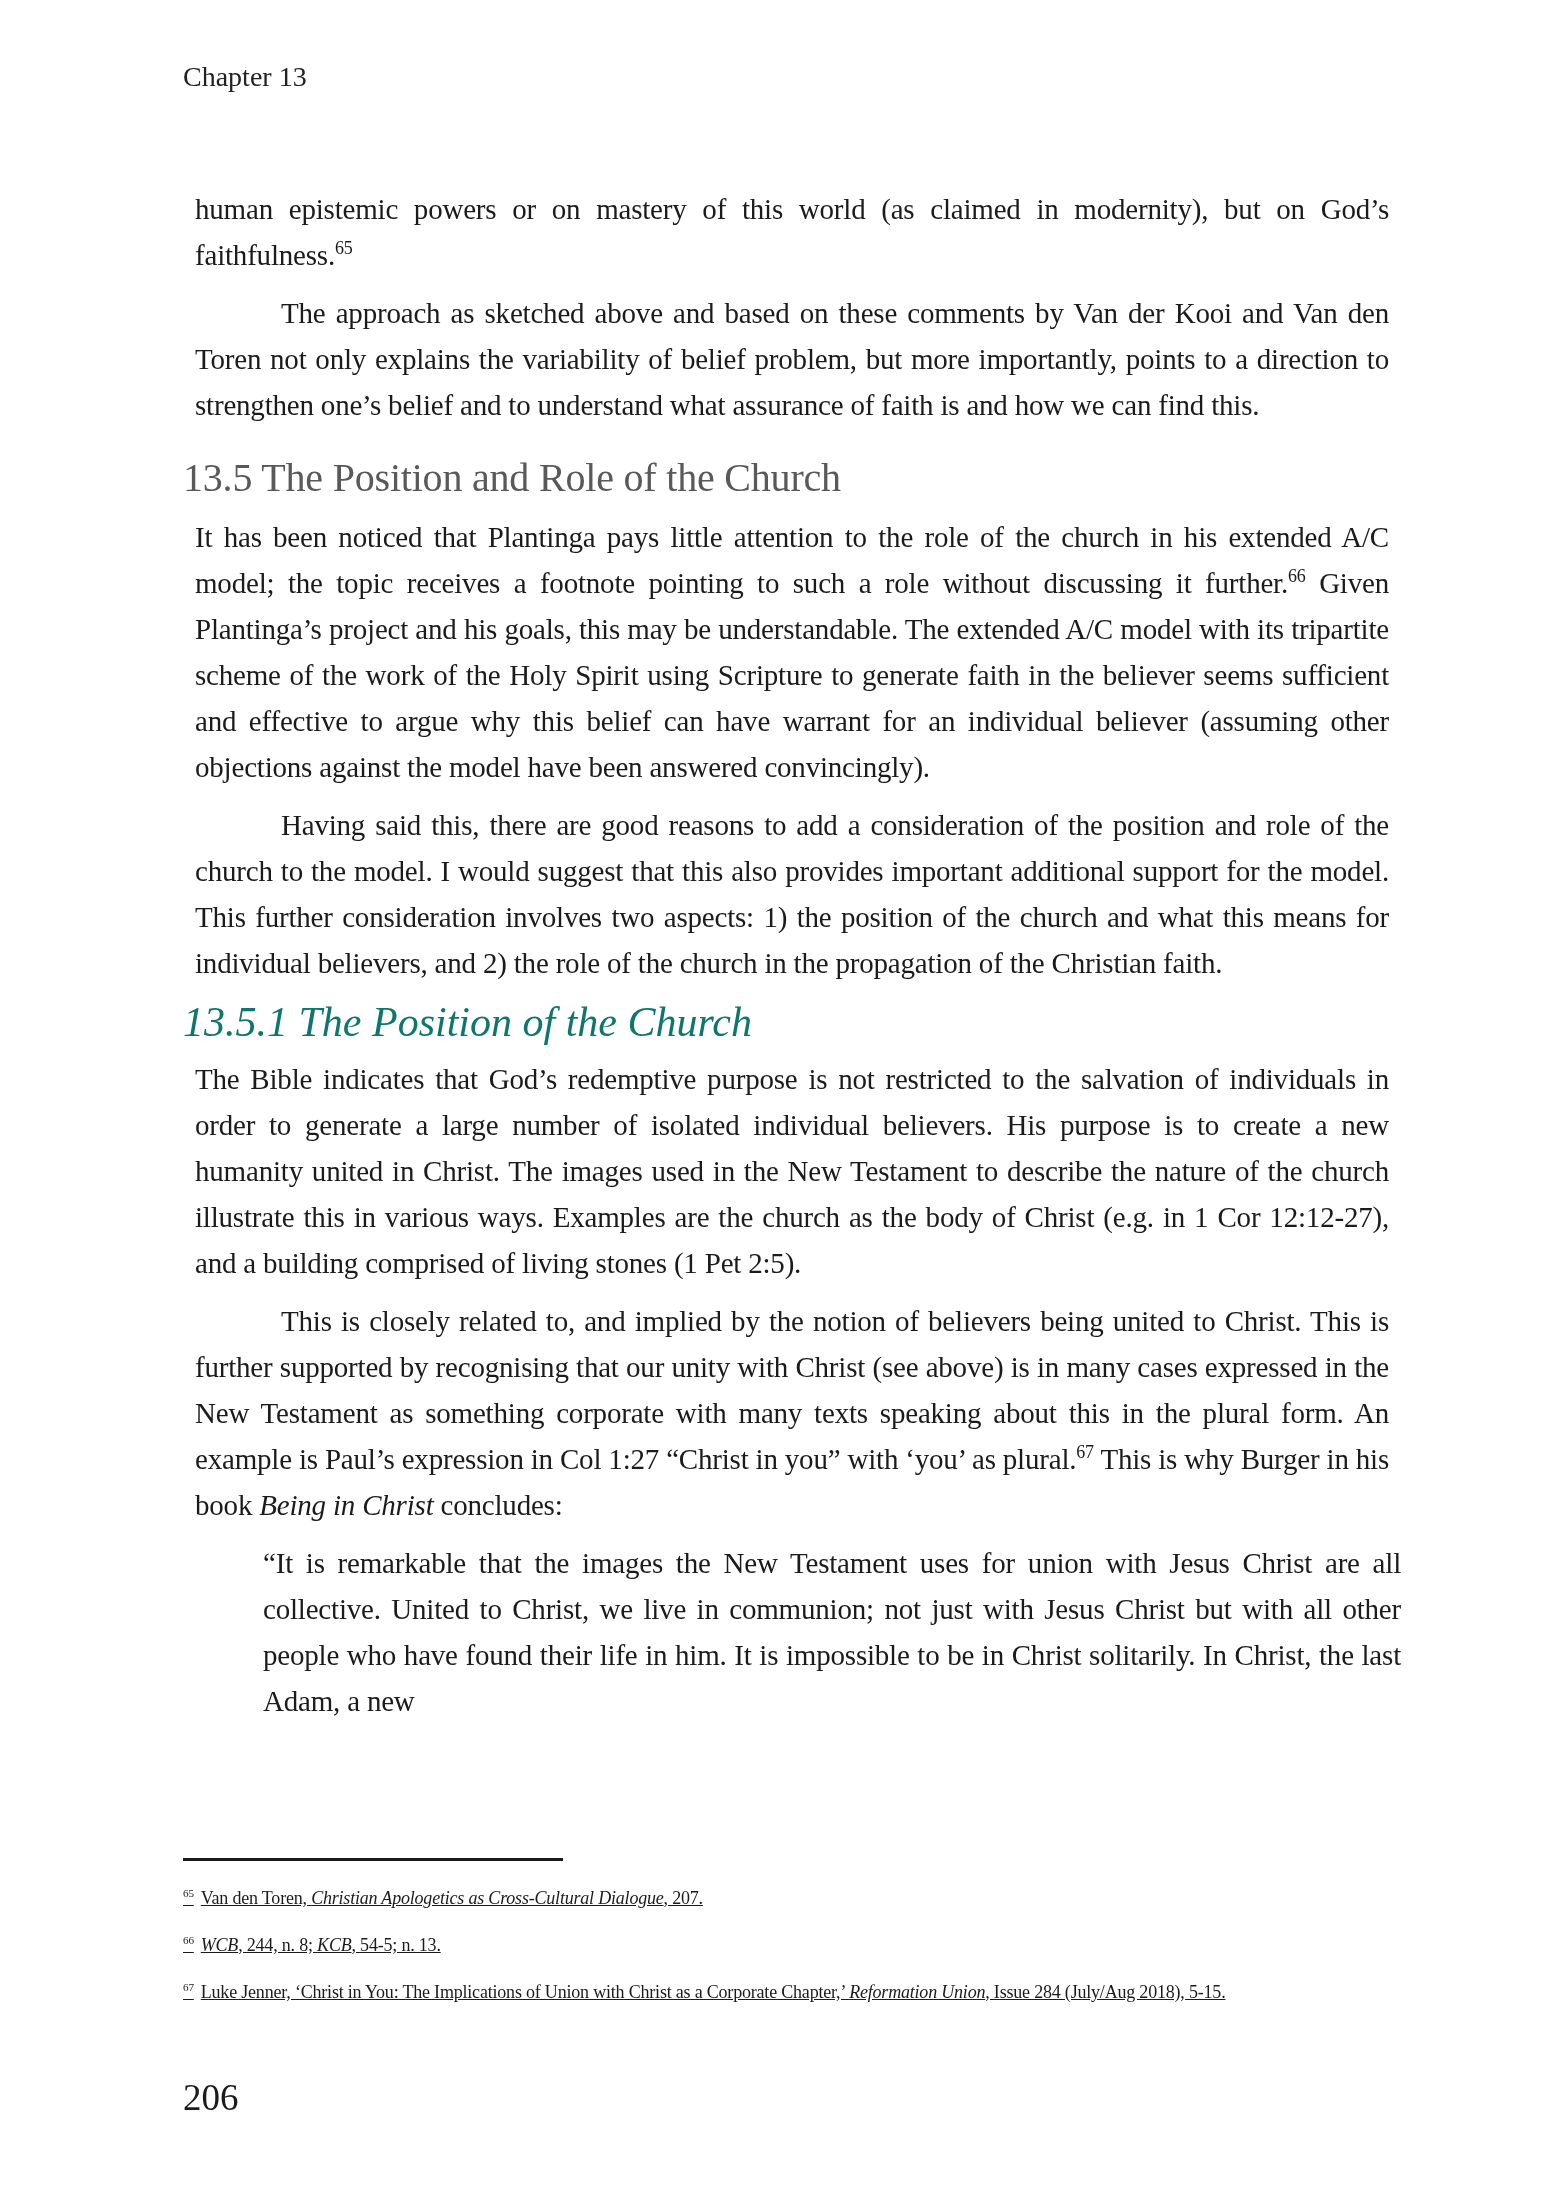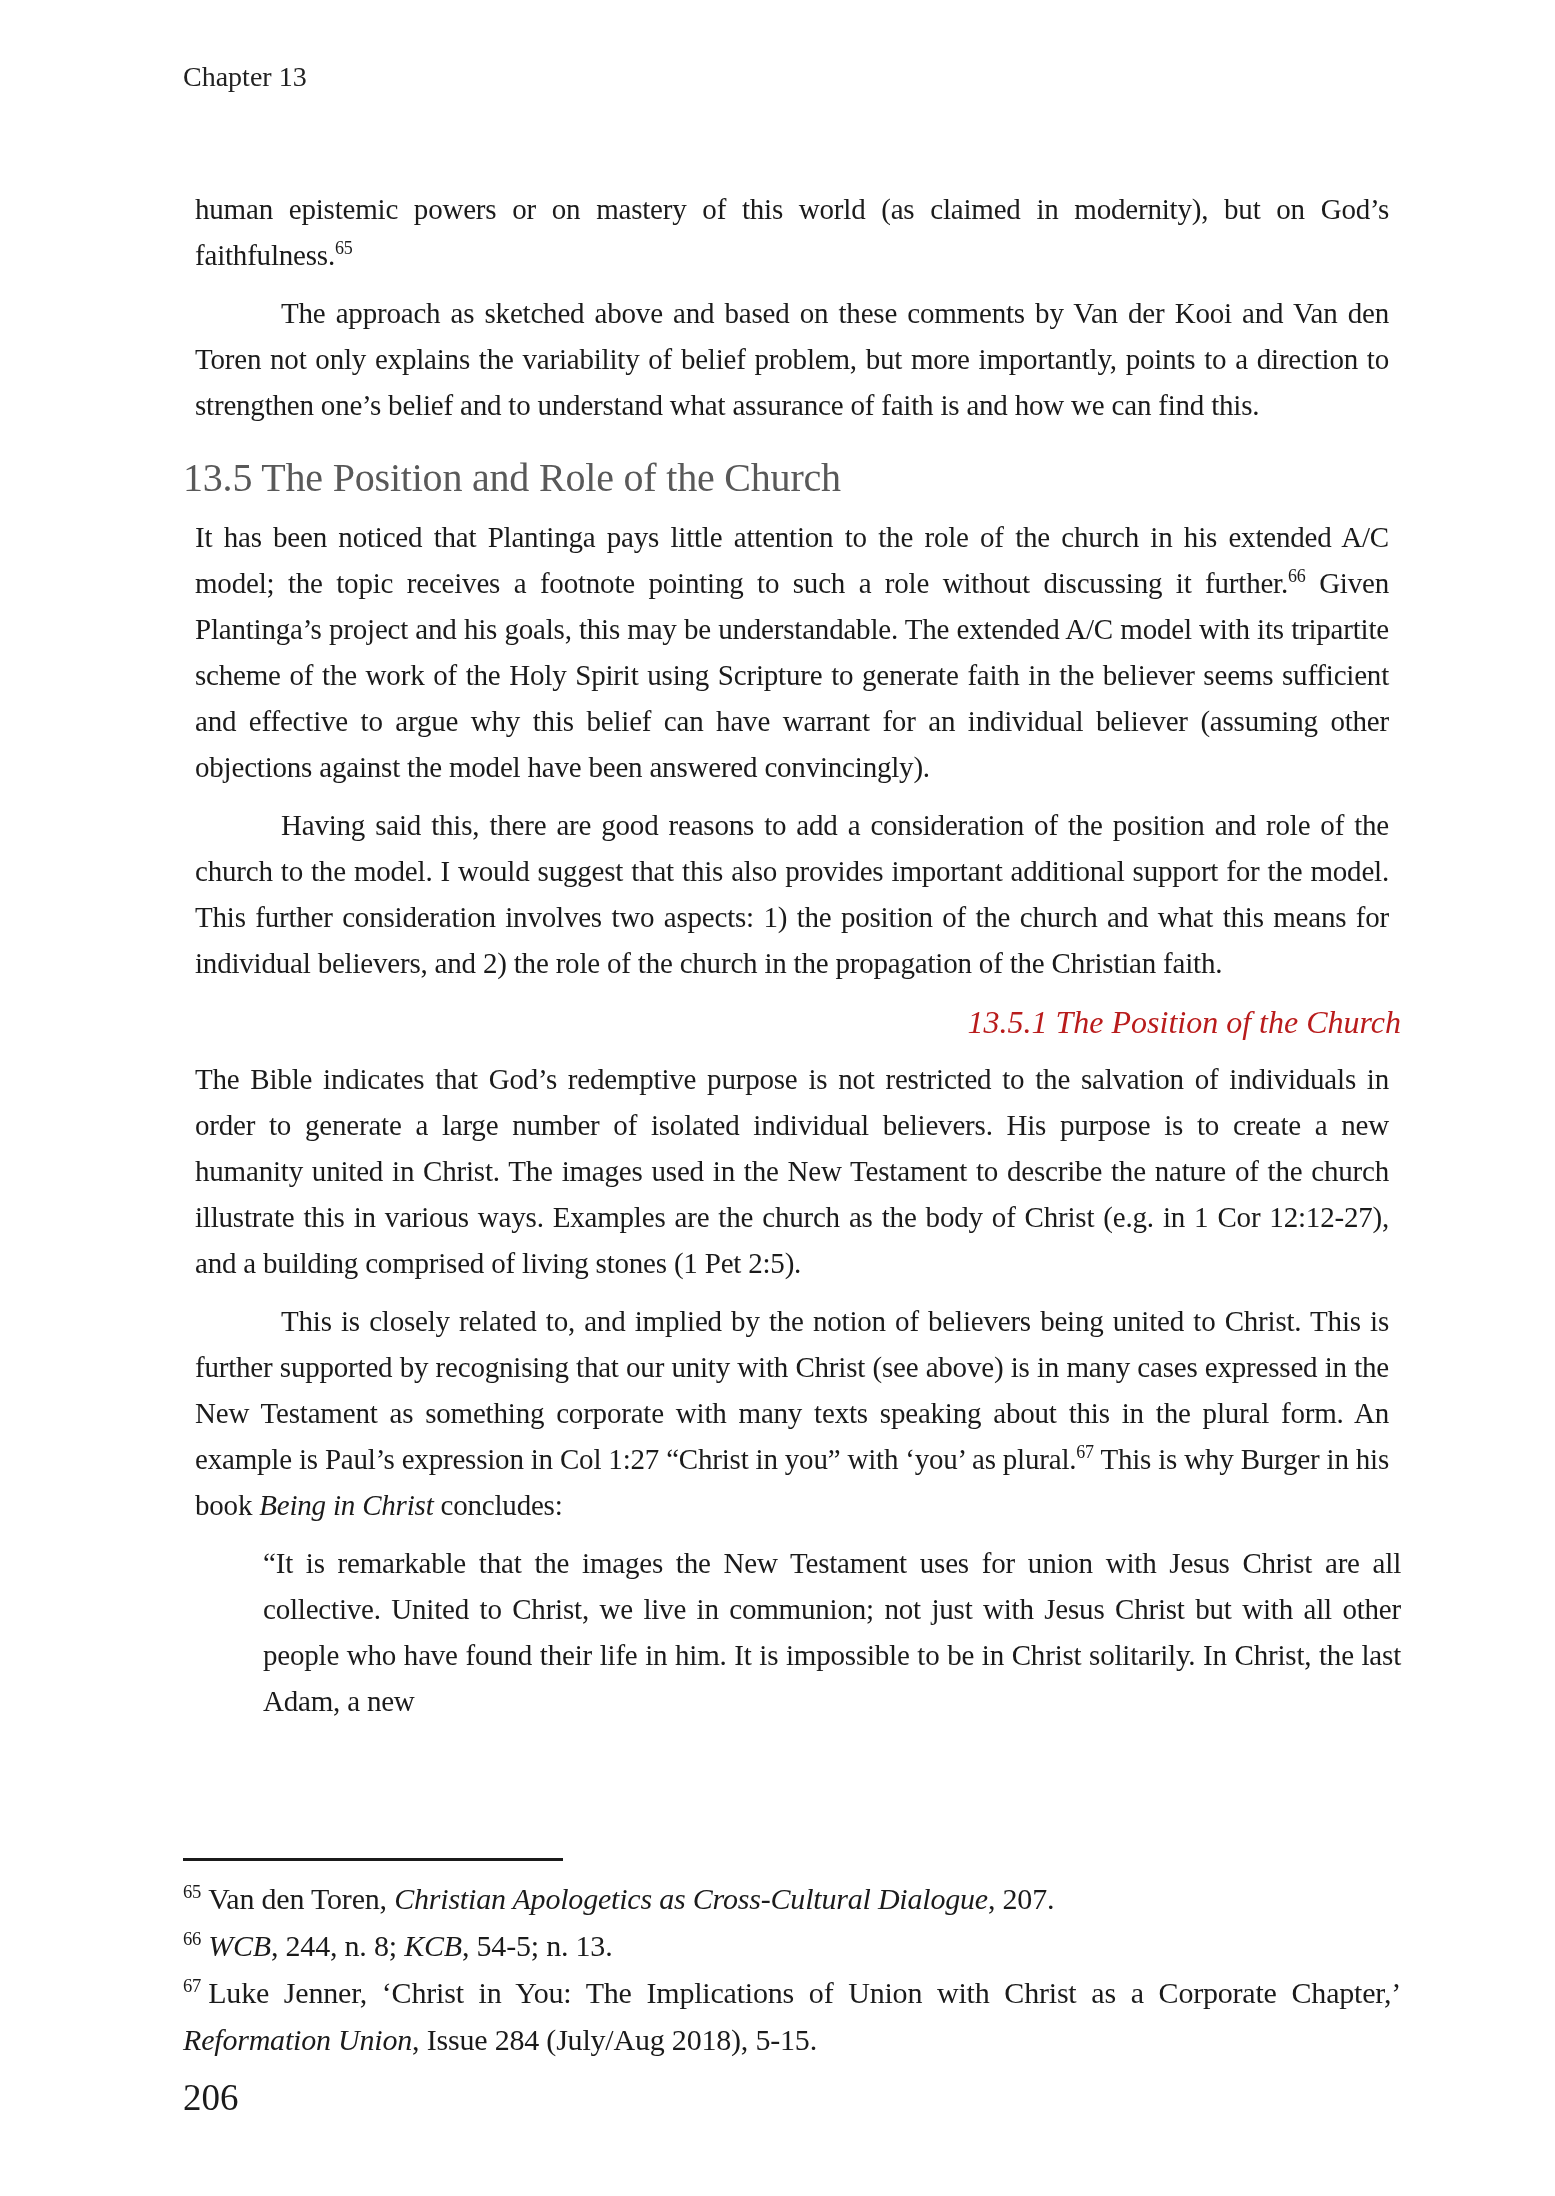--- a/index.html
+++ b/index.html
@@ -42,50 +42,50 @@
   h1.section-heading {
     margin: 26px 0 6px 0;
     font-size: 40px;
     line-height: 48px;
     font-weight: normal;
     color: #595959;
     letter-spacing: -0.2px;
   }
   h2.subsection-heading {
     margin: 14px 0 4px 0;
-    font-size: 32px;
+    font-size: 42px;
     line-height: 44px;
     font-weight: normal;
     font-style: italic;
-    color: #b91c1c;
-    text-align: right;
+    color: #0f766e;
   }
   blockquote.block-quote {
     margin: 8px 0 0 80px;
     font-size: 29px;
     line-height: 46px;
     text-align: justify;
     letter-spacing: -0.2px;
   }
   .footnotes {
     position: absolute;
     left: 183px;
     width: 1218px;
     top: 1858px;
   }
   .fn-separator {
     width: 380px;
     border-top: 3px solid #1b1b1b;
     margin-bottom: 14px;
   }
   .footnote {
-    font-size: 30px;
+    font-size: 18px;
     line-height: 47px;
     text-align: justify;
     letter-spacing: -0.2px;
+    text-decoration: underline;
   }
   .footnote sup.ref { margin-right: 7px; }
   .page-number {
     position: absolute;
     left: 183px;
     top: 2080px;
     font-size: 37px;
     line-height: 36px;
   }
 </style>

